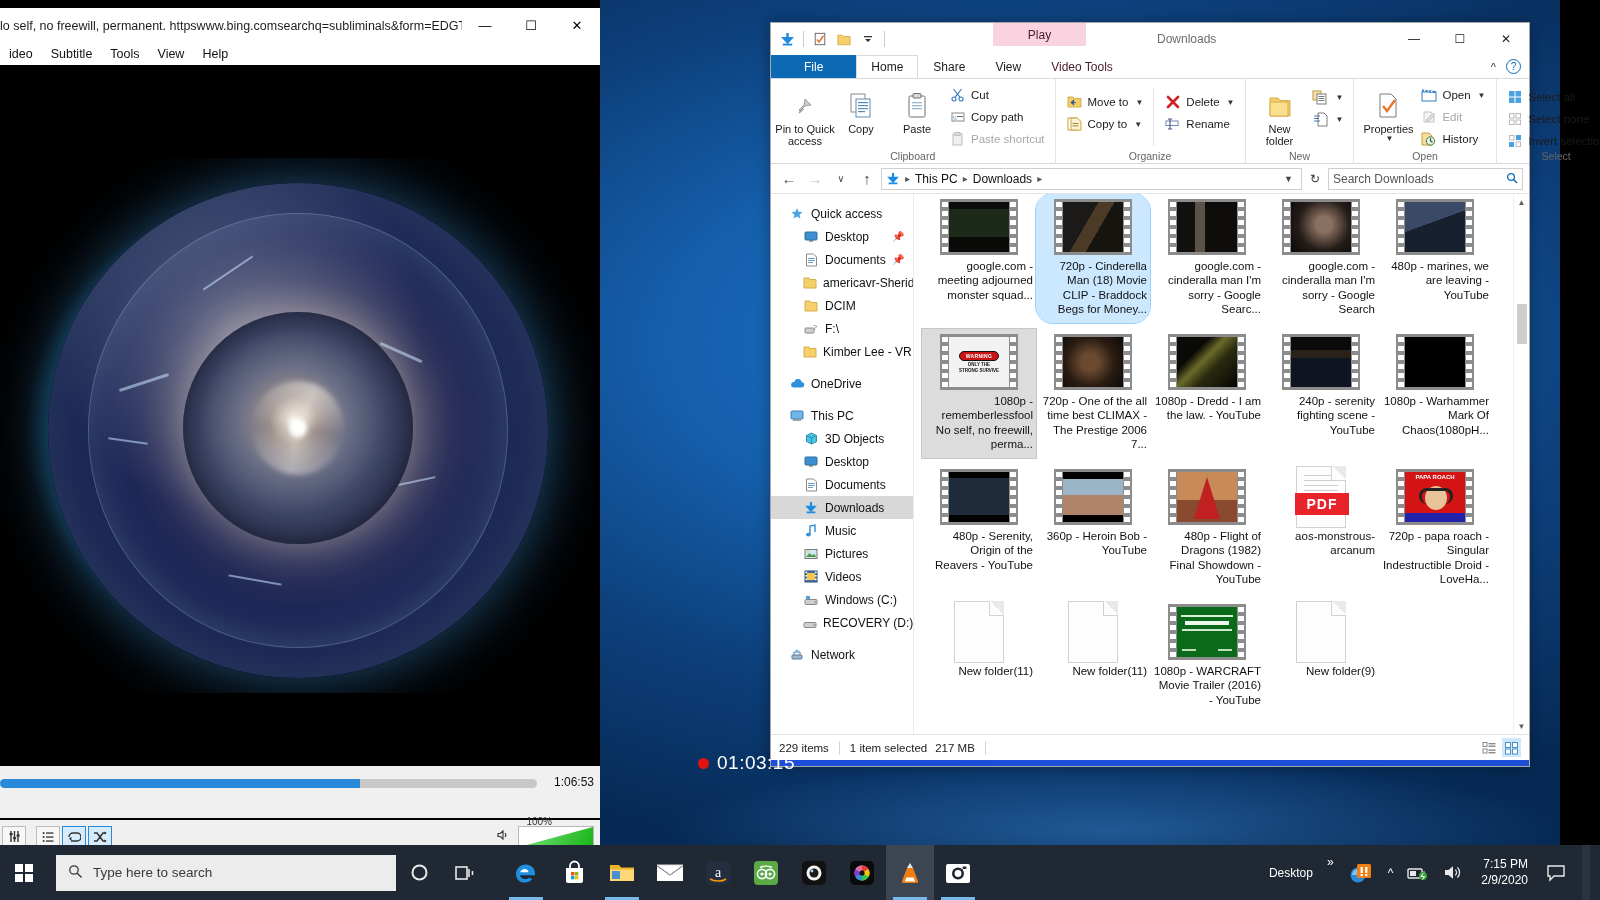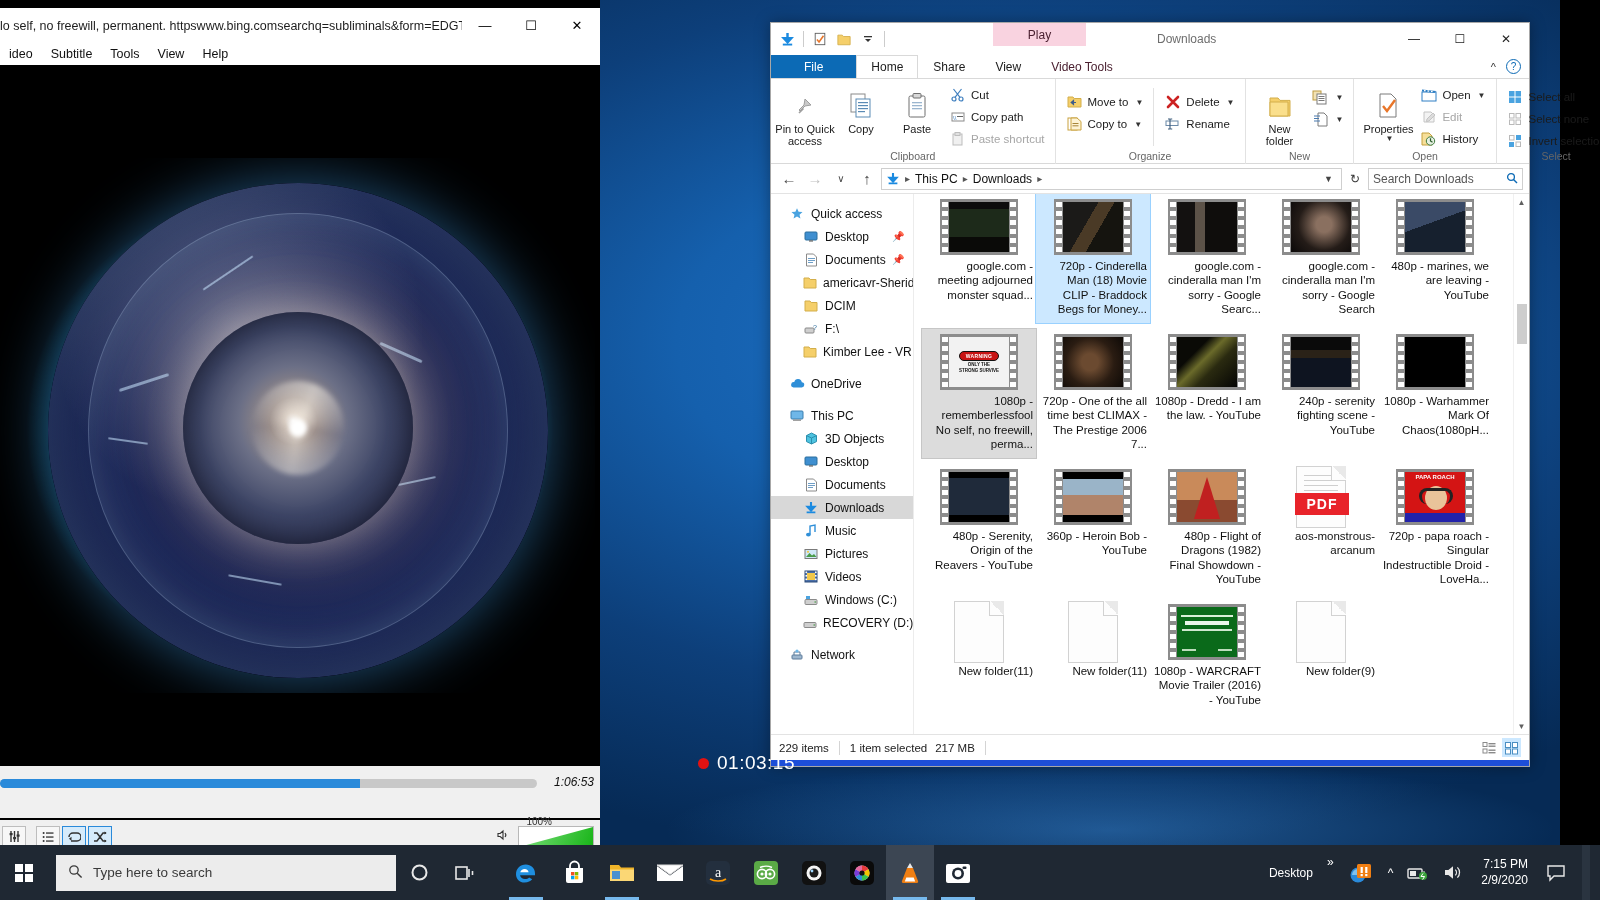--- a/index.html
+++ b/index.html
@@ -114,21 +114,21 @@
   }
   .seek-track {
     position:absolute; left:0px; top:13px; width:537px; height:9px;
     border-radius:5px; background:#c8c8c8;
   }
   .seek-fill {
     position:absolute; left:0; top:0; height:9px; width:360px;
     border-radius:5px 0 0 5px; background:#2a8ada;
   }
   .seek-time {
-    position:absolute; right:6px; top:9px; font-size:12px; color:#111;font-style:italic;
+    position:absolute; right:6px; top:9px; font-size:12px; color:#111;
   }
   .player-controls {
     position:absolute; left:0; top:812px; width:600px; height:33px;
     background:#f0f0f0; display:flex; align-items:center;
   }
   .pc-btn {
     width:24px; height:22px; margin-left:2px;
     border:1px solid #bdbdbd; background:#f7f7f7;
     display:flex; align-items:center; justify-content:center; font-size:12px; color:#333;
   }
@@ -237,21 +237,21 @@
   .nav-ico.small { font-size:10px; }
   .crumbs {
     flex:1; height:22px; border:1px solid #cfcfcf; background:#fff;
     display:flex; align-items:center; padding:0 4px; gap:2px; font-size:12px; color:#111;
   }
   .crumb-sep { color:#555; font-size:10px; padding:0 3px; }
   .crumb-caret { margin-left:auto; font-size:9px; color:#444; padding-right:4px; }
   .refresh { width:22px; height:22px; display:flex; align-items:center; justify-content:center;
              font-size:12px; color:#333; }
   .searchbox {
-    width:155px; height:22px; border:1px solid #cfcfcf; background:#fff;
+    width:195px; height:22px; border:1px solid #cfcfcf; background:#fff;
     display:flex; align-items:center; padding:0 4px; font-size:12px; color:#555;
   }
   .searchbox .mag { margin-left:auto; font-size:11px; color:#0c6ab5; }
 
   
   .ex-body { display:flex; height: 540px; position:relative; }
   .navpane {
     width:143px; background:#fff; padding-top:8px; font-size:12px; color:#111;
     border-right:1px solid #ececec; overflow:hidden;
   }
@@ -269,21 +269,21 @@
     flex:1; position:relative; background:#fff; overflow:hidden;
   }
   .grid {
     position:absolute; left:8px; top:0px; right:16px;
     display:flex; flex-wrap:wrap; align-content:flex-start;
   }
   .tile {
     width:114px; padding:4px 2px 6px 2px; margin: 0 0 6px 0;
     display:flex; flex-direction:column; align-items:center;
   }
-  .tile.selected { background:#cce8ff; outline:1px solid #99d1ff; }
+  .tile.selected { background:#cce8ff; outline:1px solid #99d1ff;border-radius:17px; }
   .tile.focused { background:#dcdcdc; outline:1px solid #c6c6c6; }
   .thumb {
     width:78px; height:58px; display:flex; align-items:center; justify-content:center;
     position:relative;
   }
   .filmstrip {
     width:78px; height:56px; background:#8c8c8c; padding:2px 8px;
     display:flex; align-items:center; justify-content:center; position:relative;
   }
   .filmstrip::before, .filmstrip::after {

